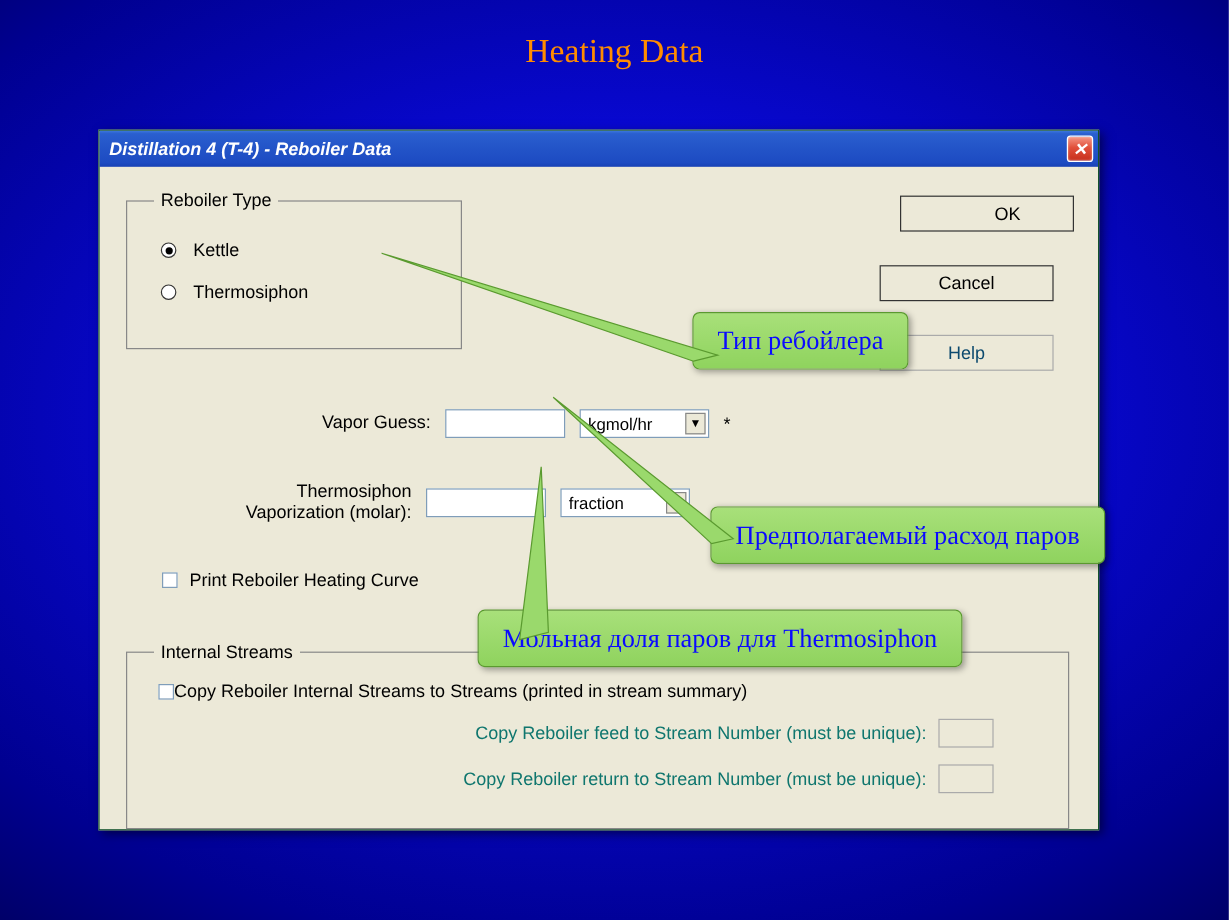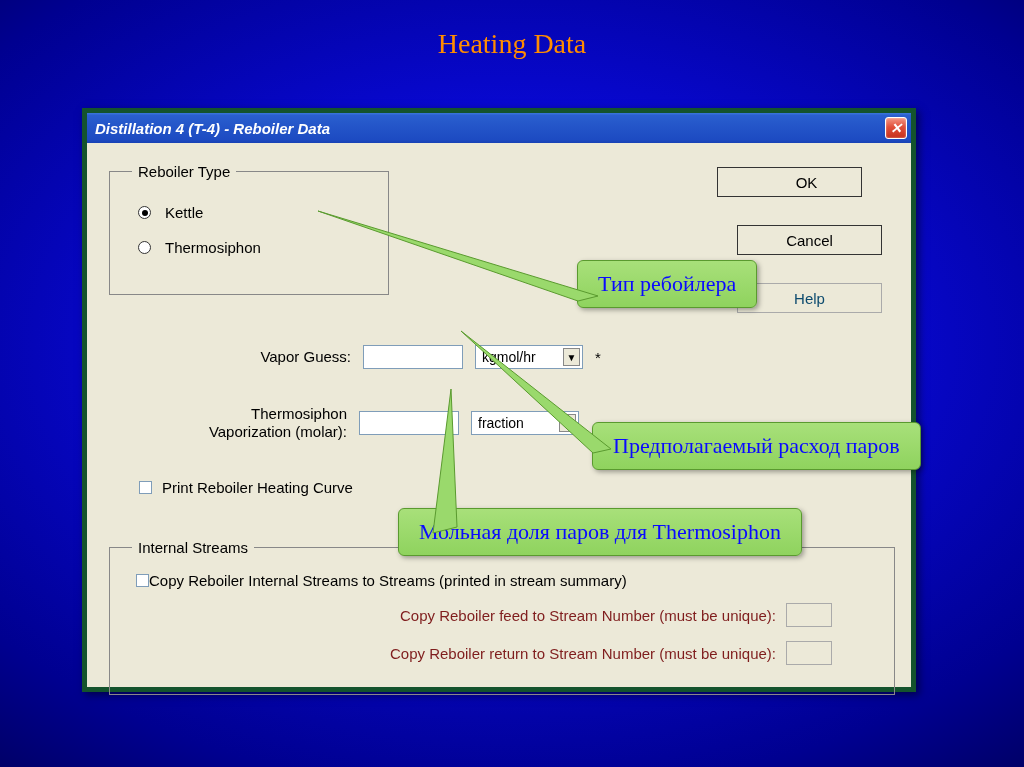--- a/index.html
+++ b/index.html
@@ -21,21 +21,21 @@
     font-family: "Times New Roman", serif;
     font-size: 28px;
   }
   .window {
     position: absolute;
     left: 82px;
     top: 108px;
     width: 834px;
     height: 584px;
     background: #ece9d8;
-    border: 5px solid #14532d;
+    border: 1px solid #14532d;
     box-shadow: 3px 3px 8px rgba(0,0,0,0.5);
   }
   .titlebar {
     height: 30px;
     background: linear-gradient(to bottom, #3b77dd 0%, #2a5fcf 8%, #2456c9 40%, #1d4bc2 88%, #1741b5 100%);
     display: flex;
     align-items: center;
     justify-content: space-between;
     padding: 0 4px 0 8px;
     color: #fff;
@@ -121,21 +121,21 @@
   }
   .btn.disabled { color:#0c4a6e; border-color:#aaa; }
   .internal-streams {
     position:absolute; left:22px; top:396px;
     width:786px; height:156px;
     padding-top:10px;
   }
   .is-row { display:flex; align-items:center; gap:0; margin:6px 4px; }
   .is-sub {
     display:flex; align-items:center; justify-content:flex-end; gap:10px;
-    color:#7f1d1d; font-size:15px; margin:14px 40px 0 0;
+    color:#0f766e; font-size:15px; margin:14px 40px 0 0;
   }
   .small-input {
     width:46px; height:24px; background:#ece9d8; border:1px solid #aaa;
   }
 
   
   .callout {
     position:absolute;
     background: linear-gradient(to bottom, #a8e07a 0%, #8fd35e 100%);
     border:1px solid #5a9a2f;
@@ -172,31 +172,31 @@
       <div class="radio-row">
         <span class="radio selected"></span>
         <span>Kettle</span>
       </div>
       <div class="radio-row">
         <span class="radio"></span>
         <span>Thermosiphon</span>
       </div>
     </fieldset>
 
-    <div class="btn" style="left:630px; top:24px;padding-left:34px;">
+    <div class="btn" style="left:667px; top:24px;padding-left:34px;">
       <span>OK</span>
     </div>
     <div class="btn" style="left:650px; top:82px;">
       <span>Cancel</span>
     </div>
     <div class="btn disabled" style="left:650px; top:140px;">
       <span>Help</span>
     </div>
 
-    <div class="form-row" style="left:64px; top:202px;">
+    <div class="form-row" style="left:76px; top:202px;">
       <div class="form-label">Vapor Guess:</div>
       <div class="text-input"></div>
       <div class="combo">
         <span>kgmol/hr</span>
         <span class="arrow">▼</span>
       </div>
       <span>*</span>
     </div>
 
     <div class="form-row" style="left:60px; top:262px; align-items:center;">

